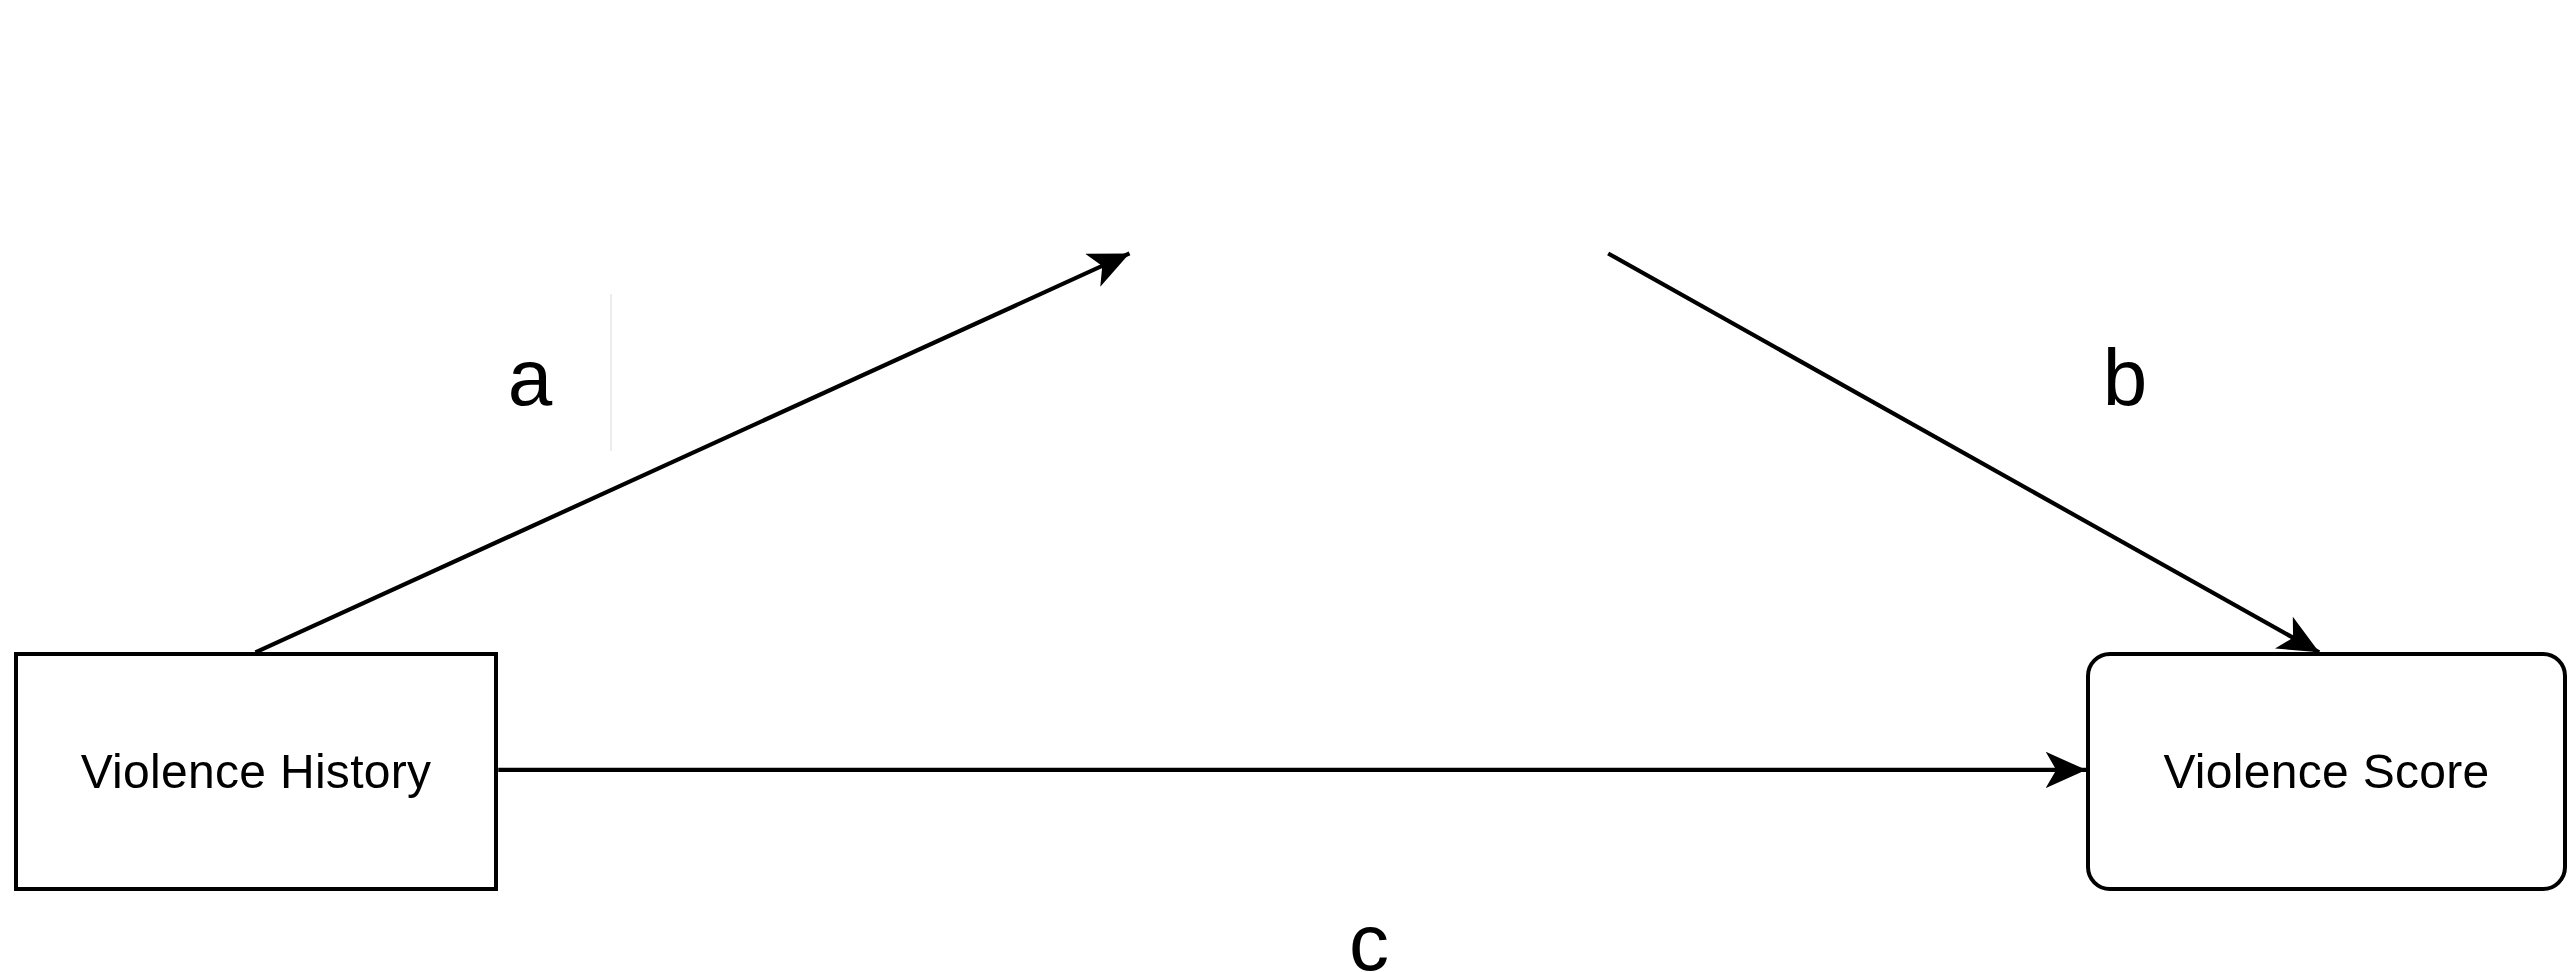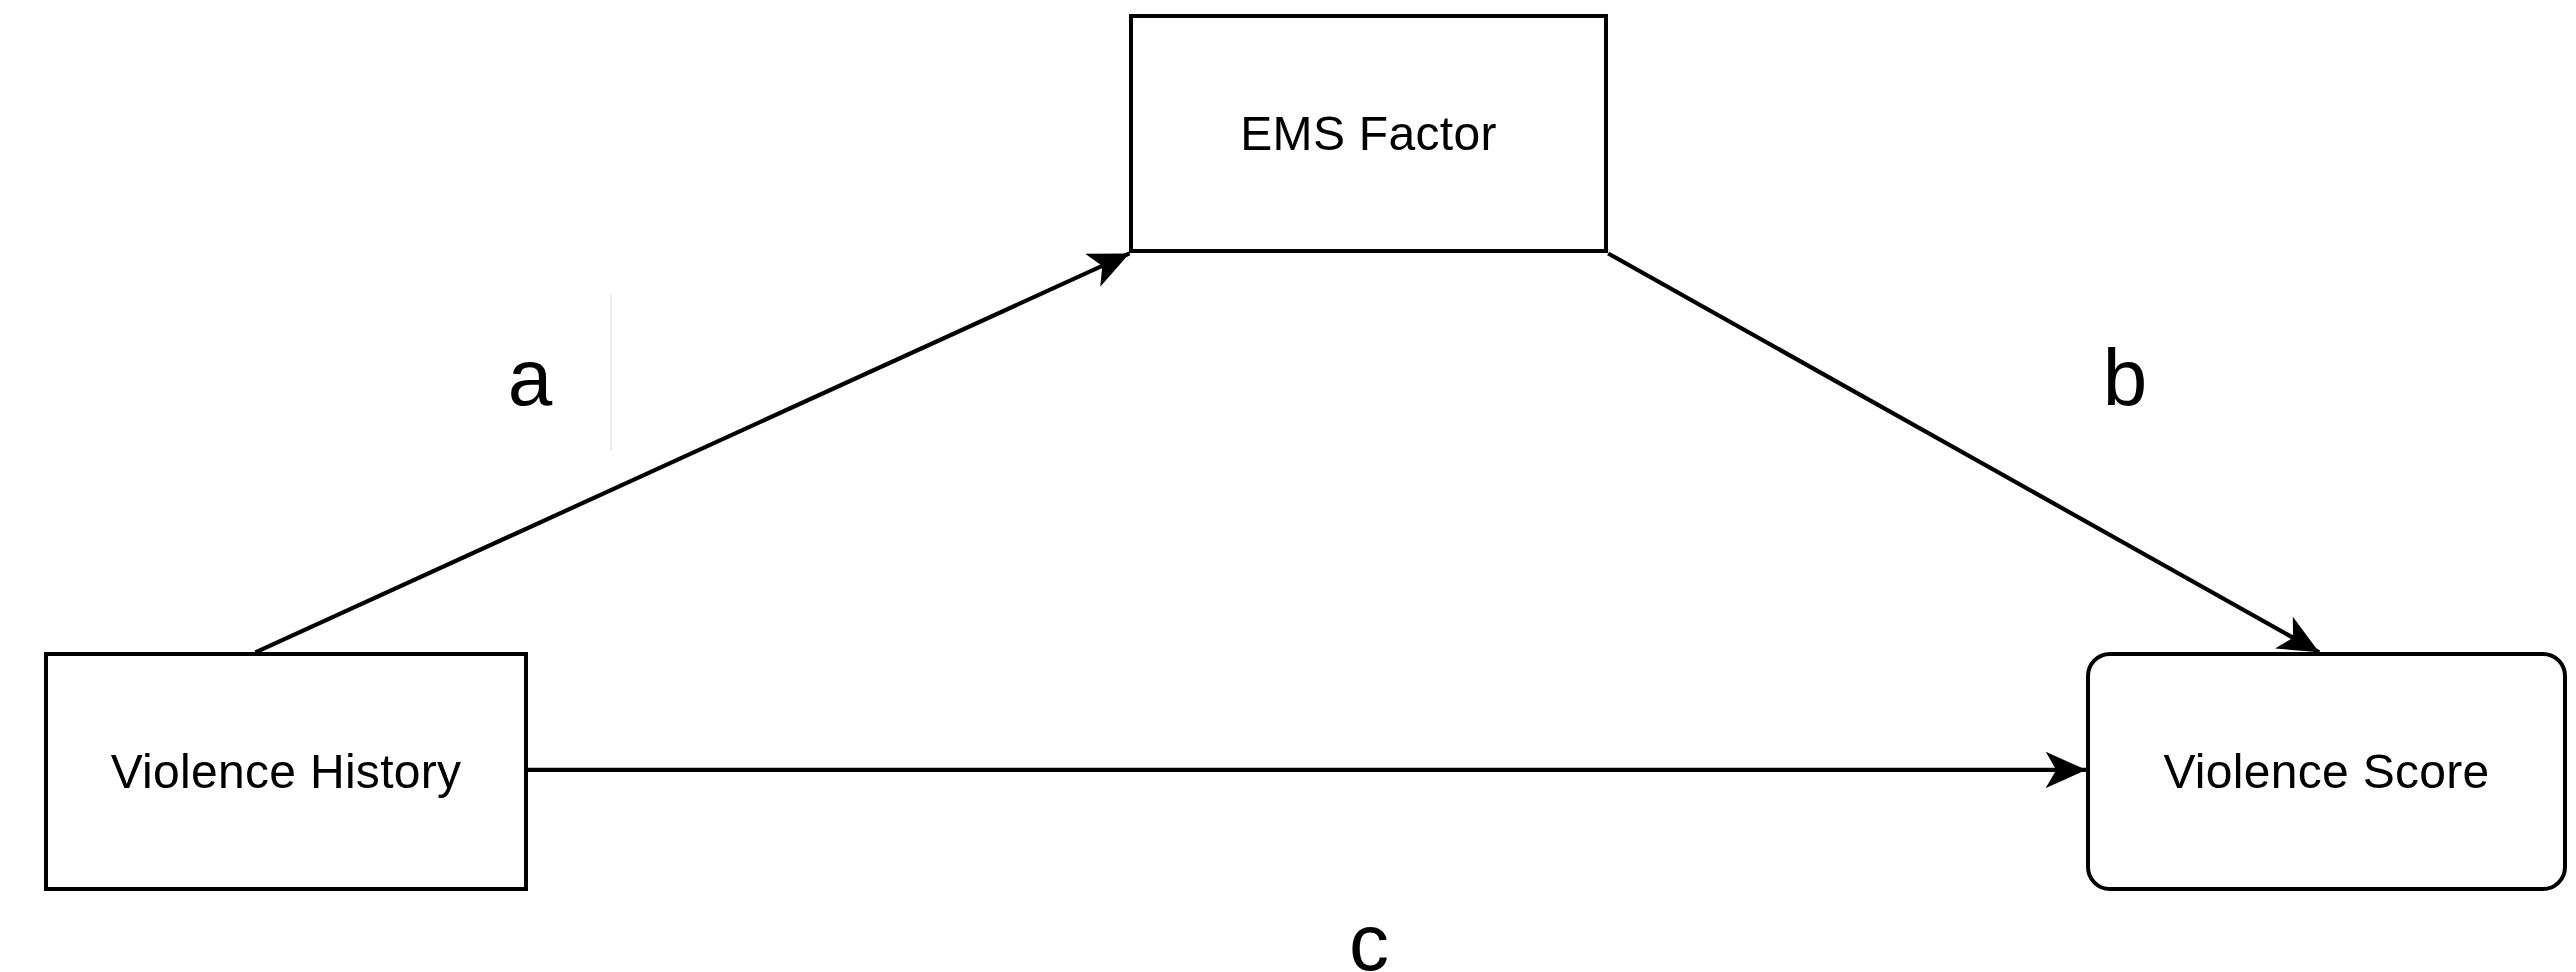--- a/index.html
+++ b/index.html
@@ -31,21 +31,21 @@
     align-items: center;
     justify-content: center;
   }
   .node-label {
     font-size: 48px;
     color: #000000;
     letter-spacing: 0.3px;
     white-space: nowrap;
   }
   .node-ems { left: 1129px; top: 14px;  width: 479px; height: 239px; }
-  .node-vh  { left: 14px;   top: 652px; width: 484px; height: 239px; margin-left: 30px; }
+  .node-vh  { left: 14px;   top: 652px; width: 484px; height: 239px; }
   .node-vs  { left: 2086px; top: 652px; width: 481px; height: 239px; border-radius: 24px; }
   .edge-label {
     position: absolute;
     font-size: 80px;
     color: #000000;
     transform: translate(-50%, -50%);
     white-space: nowrap;
     line-height: 1;
   }
   .edge-label-a { left: 530px;  top: 378px; }
@@ -69,23 +69,20 @@
     <defs>
       <marker id="arrowhead" viewBox="0 0 10 9" refX="10" refY="4.5" markerWidth="58" markerHeight="52" markerUnits="userSpaceOnUse" orient="auto">
         <path d="M0,0 L10,4.5 L0,9 L2.6,4.5 Z" fill="#000000"></path>
       </marker>
     </defs>
     <line x1="365" y1="932" x2="1614" y2="362" stroke="#000000" stroke-width="6" marker-end="url(#arrowhead)"></line>
     <line x1="2298" y1="362" x2="3314" y2="932" stroke="#000000" stroke-width="6" marker-end="url(#arrowhead)"></line>
     <line x1="712" y1="1100" x2="2981" y2="1100" stroke="#000000" stroke-width="6" marker-end="url(#arrowhead)"></line>
   </svg>
 
-  <div class="node node-ems">
-    <span class="node-label">EMS Factor</span>
-  </div>
 
   <div class="node node-vh">
     <span class="node-label">Violence History</span>
   </div>
 
   <div class="node node-vs">
     <span class="node-label">Violence Score</span>
   </div>
 
   <span class="edge-label edge-label-a">a</span>

